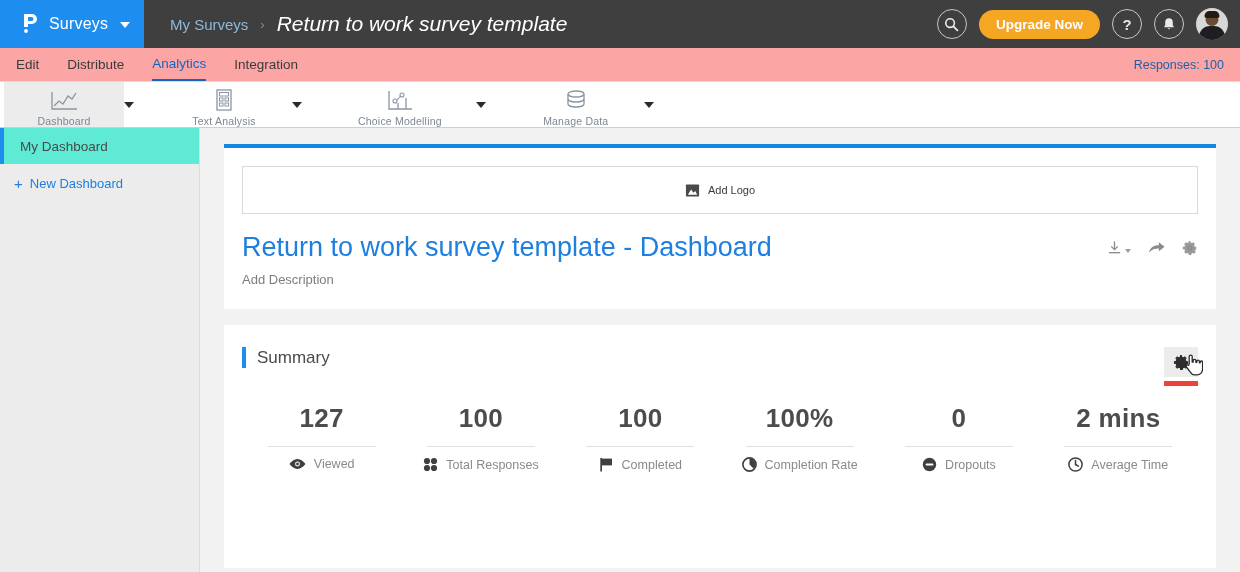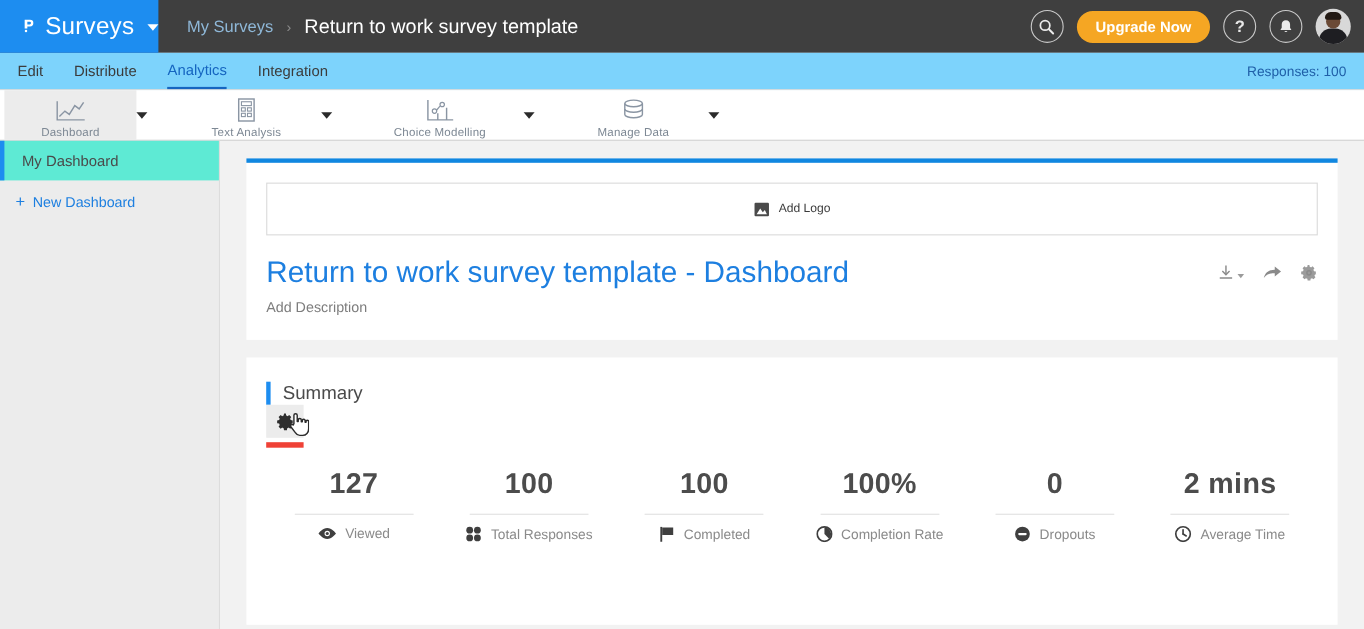--- a/index.html
+++ b/index.html
@@ -9,29 +9,29 @@
     background: #f2f2f2; overflow: hidden;
   }
 
   
   .topbar { height: 48px; display: flex; align-items: stretch; background: #3f3f3f; }
   .brand {
     width: 144px; background: #1d8df0; display: flex; align-items: center;
     gap: 9px; padding-left: 20px; flex: 0 0 144px;
   }
   .brand-logo { width: 20px; height: 24px; display: block; }
-  .brand-name { color: #fff; font-size: 22px; letter-spacing: .2px; }
+  .brand-name { color: #fff; font-size: 16px; letter-spacing: .2px; }
   .brand-caret {
     width: 0; height: 0; border-left: 5px solid transparent; border-right: 5px solid transparent;
     border-top: 6px solid #fff; margin-left: 3px; margin-top: 2px;
   }
   .breadcrumb { display: flex; align-items: center; gap: 12px; padding-left: 26px; flex: 1; }
   .crumb-link { color: #8fb8d8; font-size: 15px; cursor: pointer; }
   .crumb-sep { color: #8b8b8b; font-size: 13px; }
-  .crumb-current { color: #fff; font-size: 18px; }
+  .crumb-current { color: #fff; font-size: 21px; font-style: italic; }
   .topbar-right { display: flex; align-items: center; gap: 12px; padding-right: 12px; }
   .circle-btn {
     width: 30px; height: 30px; border-radius: 50%; border: 1.5px solid #c9c9c9;
     display: flex; align-items: center; justify-content: center; color: #e8e8e8;
     cursor: pointer; background: transparent;
   }
   .upgrade-btn {
     background: #f5a623; color: #fff; font-size: 13.5px; font-weight: bold;
     border-radius: 15px; padding: 7px 17px; cursor: pointer; white-space: nowrap;
   }
@@ -41,21 +41,21 @@
   }
   .avatar .face { position: absolute; left: 50%; top: 5px; transform: translateX(-50%);
     width: 13px; height: 13px; border-radius: 50%; background: #6b4a36; }
   .avatar .hair { position: absolute; left: 50%; top: 3px; transform: translateX(-50%);
     width: 15px; height: 7px; border-radius: 8px 8px 3px 3px; background: #231a14; }
   .avatar .body { position: absolute; left: 50%; bottom: 0; transform: translateX(-50%);
     width: 26px; height: 14px; border-radius: 11px 11px 0 0; background: #1e1e22; }
 
   
   .tabstrip {
-    height: 34px; background: #7dd3fc; border-bottom: 1px solid #dcdcdc;
+    height: 34px; background: #fca5a5; border-bottom: 1px solid #dcdcdc;
     display: flex; align-items: center; padding: 0 16px; justify-content: space-between;
   }
   .tabs { display: flex; align-items: center; gap: 28px; height: 100%; }
   .tab {
     font-size: 13.5px; color: #3b3b3b; cursor: pointer; line-height: 33px;
     height: 100%; display: flex; align-items: center;
   }
   .tab.active { color: #1565c0; border-bottom: 2px solid #1565c0; font-weight: normal; }
   .responses { font-size: 12.5px; color: #1f5fa8; }
 
@@ -109,21 +109,21 @@
   }
   .title-actions { display: flex; align-items: center; gap: 16px; padding-top: 8px; }
   .act-icon { cursor: pointer; color: #8a8a8a; display: flex; align-items: center; }
   .mini-caret {
     width: 0; height: 0; border-left: 3.5px solid transparent; border-right: 3.5px solid transparent;
     border-top: 4.5px solid #9b9b9b; margin-left: 3px; margin-top: 6px;
   }
   .dash-desc { font-size: 13px; color: #7d7d7d; margin-top: 9px; cursor: pointer; }
 
   .summary-panel { padding: 22px 18px 0 18px; height: 243px; }
-  .summary-head { display: flex; align-items: flex-start; flex-direction: column; }
+  .summary-head { display: flex; align-items: flex-start; }
   .summary-title-wrap { display: flex; align-items: center; gap: 11px; flex: 1; }
   .summary-bar { width: 4px; height: 21px; background: #1d8df0; }
   .summary-title { font-size: 17px; color: #4a4a4a; }
 
   .gear-hover {
     position: relative; width: 34px; height: 30px; background: #ececec;
     display: flex; align-items: center; justify-content: center; cursor: pointer;
   }
   .gear-hover .redbar {
     position: absolute; left: 0; right: 0; bottom: -9px; height: 5px; background: #ef4136;

